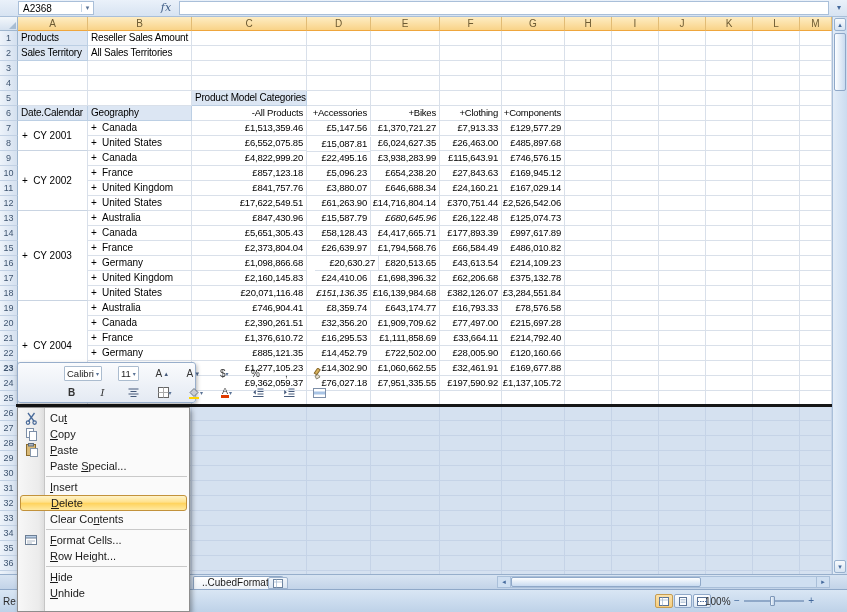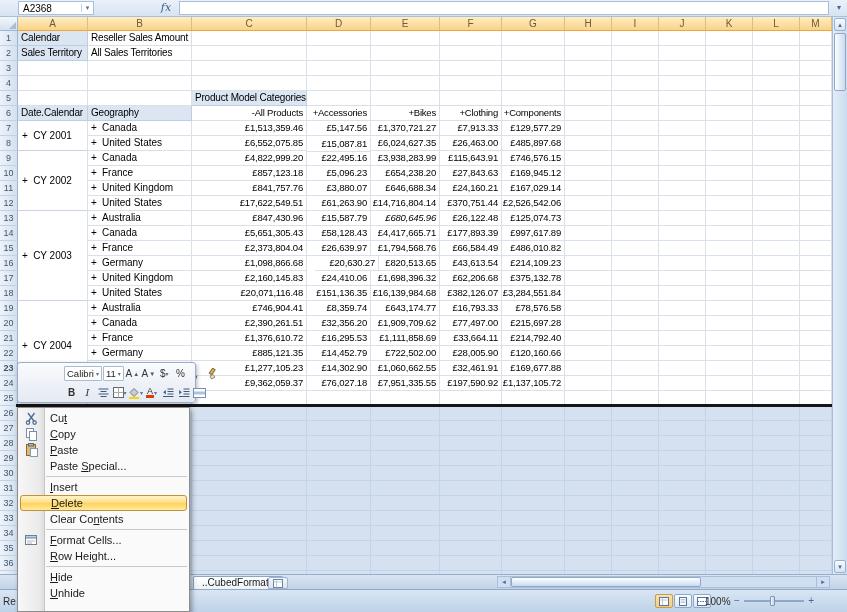--- a/index.html
+++ b/index.html
@@ -89,21 +89,21 @@
   .zs-minus{position:absolute;left:0;top:1px;font-size:10px;color:#44699C;}
   .zs-plus{position:absolute;right:0;top:1px;font-size:10px;color:#44699C;}
   .zs-track{position:absolute;left:10px;right:10px;top:6px;height:2px;background:#8FA8C8;}
   .zs-thumb{position:absolute;left:36px;top:2px;width:5px;height:10px;box-sizing:border-box;
     background:linear-gradient(90deg,#F2F7FC,#BFD2E8);border:1px solid #7E97B8;border-radius:1px;}
 
   
   .mini-toolbar{position:absolute;left:17px;top:362px;width:179px;height:41px;box-sizing:border-box;
     background:linear-gradient(#FAFBFD,#E4EAF3);border:1px solid #98AECB;border-radius:3px;
     box-shadow:1px 2px 4px rgba(0,0,0,.3);z-index:40;padding:1px 2px;}
-  .mt-row{display:flex;align-items:center;height:19px;gap:1px;padding-left:44px;}
+  .mt-row{display:flex;align-items:center;height:19px;gap:16px;padding-left:44px;}
   .mt-btn{height:16px;min-width:13px;padding:0 1px;display:flex;align-items:center;justify-content:center;
     font-size:10px;color:#333;border-radius:2px;}
   .mt-select{height:15px;background:#fff;border:1px solid #ABBCCF;box-sizing:border-box;
     font-size:9.5px;color:#222;display:flex;align-items:center;gap:2px;padding:0 2px;border-radius:1px;}
   .mt-dd{font-size:6px;color:#5A7396;}
   .mt-glyph{font-size:6px;color:#44597A;margin-left:1px;}
   .mt-bold{font-weight:bold;}
   .mt-italic{font-style:italic;font-family:"DejaVu Serif",serif;}
   .fontcolor{font-size:9px;line-height:8px;border-bottom:3px solid #E03B00;display:inline-block;padding:0 1px;}
   .mt-ic{display:flex;align-items:center;justify-content:center;}
@@ -190,21 +190,21 @@
       <div class="row-header" style="top: 450px;">31</div>
       <div class="row-header" style="top: 465px;">32</div>
       <div class="row-header" style="top: 480px;">33</div>
       <div class="row-header" style="top: 495px;">34</div>
       <div class="row-header" style="top: 510px;">35</div>
       <div class="row-header" style="top: 525px;">36</div>
       <div class="row-header" style="top: 540px;">37</div>
     </div>
 
   <div class="grid" id="grid">
-      <div class="cell fill" style="left: 0px; top: 0px; width: 70px; height: 15px;">Calendar</div>
+      <div class="cell fill" style="left: 0px; top: 0px; width: 70px; height: 15px;">Products</div>
       <div class="cell left" style="left: 70px; top: 0px; width: 104px; height: 15px;">Reseller Sales Amount</div>
       <div class="cell" style="left: 174px; top: 0px; width: 115px; height: 15px;"></div>
       <div class="cell" style="left: 289px; top: 0px; width: 64px; height: 15px;"></div>
       <div class="cell" style="left: 353px; top: 0px; width: 69px; height: 15px;"></div>
       <div class="cell" style="left: 422px; top: 0px; width: 62px; height: 15px;"></div>
       <div class="cell" style="left: 484px; top: 0px; width: 63px; height: 15px;"></div>
       <div class="cell" style="left: 547px; top: 0px; width: 47px; height: 15px;"></div>
       <div class="cell" style="left: 594px; top: 0px; width: 47px; height: 15px;"></div>
       <div class="cell" style="left: 641px; top: 0px; width: 47px; height: 15px;"></div>
       <div class="cell" style="left: 688px; top: 0px; width: 47px; height: 15px;"></div>
@@ -402,21 +402,21 @@
       <div class="cell num" style="left: 422px; top: 240px; width: 62px; height: 15px;">£62,206.68</div>
       <div class="cell num" style="left: 484px; top: 240px; width: 63px; height: 15px;">£375,132.78</div>
       <div class="cell" style="left: 547px; top: 240px; width: 47px; height: 15px;"></div>
       <div class="cell" style="left: 594px; top: 240px; width: 47px; height: 15px;"></div>
       <div class="cell" style="left: 641px; top: 240px; width: 47px; height: 15px;"></div>
       <div class="cell" style="left: 688px; top: 240px; width: 47px; height: 15px;"></div>
       <div class="cell" style="left: 735px; top: 240px; width: 47px; height: 15px;"></div>
       <div class="cell" style="left: 782px; top: 240px; width: 32px; height: 15px;"></div>
       <div class="cell geo" style="left: 70px; top: 255px; width: 104px; height: 15px;"><span class="plus">+</span><span>United States</span></div>
       <div class="cell num" style="left: 174px; top: 255px; width: 115px; height: 15px;">£20,071,116.48</div>
-      <div class="cell num" style="left: 289px; top: 255px; width: 64px; height: 15px;">£151,136.35</div>
+      <div class="cell num" style="left: 289px; top: 255px; width: 64px; height: 15px; font-style: italic;">£151,136.35</div>
       <div class="cell num" style="left: 353px; top: 255px; width: 69px; height: 15px;">£16,139,984.68</div>
       <div class="cell num" style="left: 422px; top: 255px; width: 62px; height: 15px;">£382,126.07</div>
       <div class="cell num" style="left: 484px; top: 255px; width: 63px; height: 15px;">£3,284,551.84</div>
       <div class="cell" style="left: 547px; top: 255px; width: 47px; height: 15px;"></div>
       <div class="cell" style="left: 594px; top: 255px; width: 47px; height: 15px;"></div>
       <div class="cell" style="left: 641px; top: 255px; width: 47px; height: 15px;"></div>
       <div class="cell" style="left: 688px; top: 255px; width: 47px; height: 15px;"></div>
       <div class="cell" style="left: 735px; top: 255px; width: 47px; height: 15px;"></div>
       <div class="cell" style="left: 782px; top: 255px; width: 32px; height: 15px;"></div>
       <div class="cell geo" style="left: 70px; top: 270px; width: 104px; height: 15px;"><span class="plus">+</span><span>Australia</span></div>

